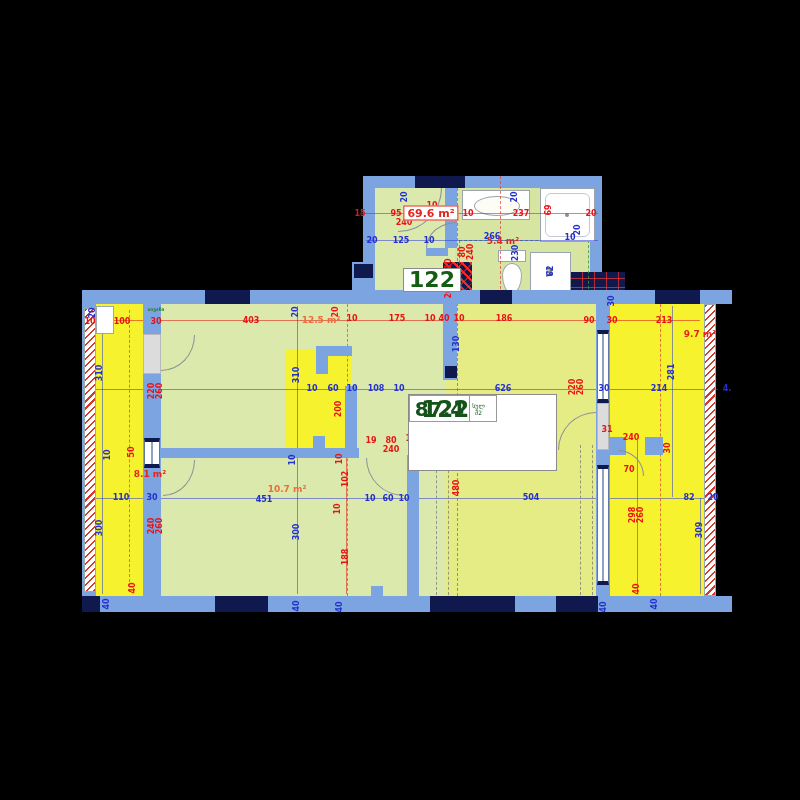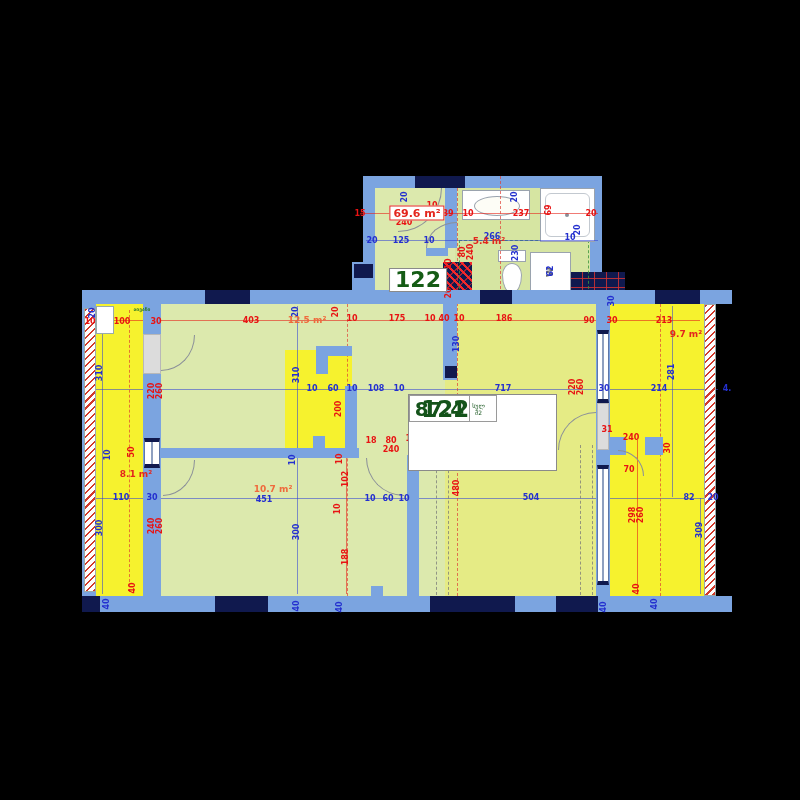--- a/index.html
+++ b/index.html
@@ -192,30 +192,30 @@
       <span class="dim b v" style="left: 100px; top: 373px;">310</span>
       <span class="dim b v" style="left: 297px; top: 375px;">310</span>
       <span class="dim r v" style="left: 152px; top: 391px;">220</span>
       <span class="dim r v" style="left: 160px; top: 391px;">260</span>
       <span class="dim r v" style="left: 339px; top: 409px;">200</span>
       <span class="dim b" style="left: 312px; top: 389px;">10</span>
       <span class="dim b" style="left: 333px; top: 389px;">60</span>
       <span class="dim b" style="left: 352px; top: 389px;">10</span>
       <span class="dim b" style="left: 376px; top: 389px;">108</span>
       <span class="dim b" style="left: 399px; top: 389px;">10</span>
-      <span class="dim b" style="left: 503px; top: 389px;">717</span>
+      <span class="dim b" style="left: 503px; top: 389px;">626</span>
       <span class="dim r v" style="left: 573px; top: 387px;">220</span>
       <span class="dim r v" style="left: 581px; top: 387px;">260</span>
       <span class="dim b" style="left: 604px; top: 389px;">30</span>
       <span class="dim b" style="left: 659px; top: 389px;">214</span>
       <span class="dim b" style="left: 727px; top: 389px;">4.</span>
       <span class="dim b v" style="left: 672px; top: 372px;">281</span>
       <span class="dim r v" style="left: 132px; top: 452px;">50</span>
       <span class="dim b v" style="left: 108px; top: 455px;">10</span>
-      <span class="dim r" style="left: 371px; top: 441px;">18</span>
+      <span class="dim r" style="left: 371px; top: 441px;">19</span>
       <span class="dim r" style="left: 391px; top: 441px;">80</span>
       <span class="dim r" style="left: 391px; top: 450px;">240</span>
       <span class="dim r" style="left: 411px; top: 439px;">10</span>
       <span class="dim r v" style="left: 340px; top: 459px;">10</span>
       <span class="dim b v" style="left: 293px; top: 460px;">10</span>
       <span class="dim r" style="left: 607px; top: 430px;">31</span>
       <span class="dim r" style="left: 629px; top: 426px; margin-top: 44px;">70</span>
       <span class="dim r" style="left: 631px; top: 438px;">240</span>
       <span class="dim r v" style="left: 668px; top: 448px;">30</span>
       <span class="dim b" style="left: 121px; top: 498px;">110</span>
@@ -239,21 +239,21 @@
       <span class="dim b v" style="left: 100px; top: 528px;">300</span>
       <span class="dim b v" style="left: 297px; top: 532px;">300</span>
       <span class="dim r v" style="left: 133px; top: 588px;">40</span>
       <span class="dim r v" style="left: 637px; top: 589px;">40</span>
       <span class="dim b v" style="left: 107px; top: 604px;">40</span>
       <span class="dim b v" style="left: 297px; top: 606px;">40</span>
       <span class="dim b v" style="left: 340px; top: 607px;">40</span>
       <span class="dim b v" style="left: 604px; top: 607px;">40</span>
       <span class="dim b v" style="left: 655px; top: 604px;">40</span>
     </div>
-  <div id="areas" style="left:0;top:0;width:752px;height:800px">
+  <div id="areas" style="left:14px;top:0;width:752px;height:800px">
       <span class="area box-red" style="left: 417px; top: 213px;">69.6 m²</span>
       <span class="area box-green" style="left: 418px; top: 280px;">122</span>
       <span class="area red" style="left: 489px; top: 241px;">5.4 m²</span>
       <span class="area orange" style="left: 307px; top: 320px;">12.5 m²</span>
       <span class="area red" style="left: 136px; top: 474px;">8.1 m²</span>
       <span class="area orange" style="left: 273px; top: 489px;">10.7 m²</span>
       <span class="area red" style="left: 686px; top: 334px;">9.7 m²</span>
       <span class="area tiny-green" style="left: 142px; top: 309px;">აივანი</span>
     </div>
 

